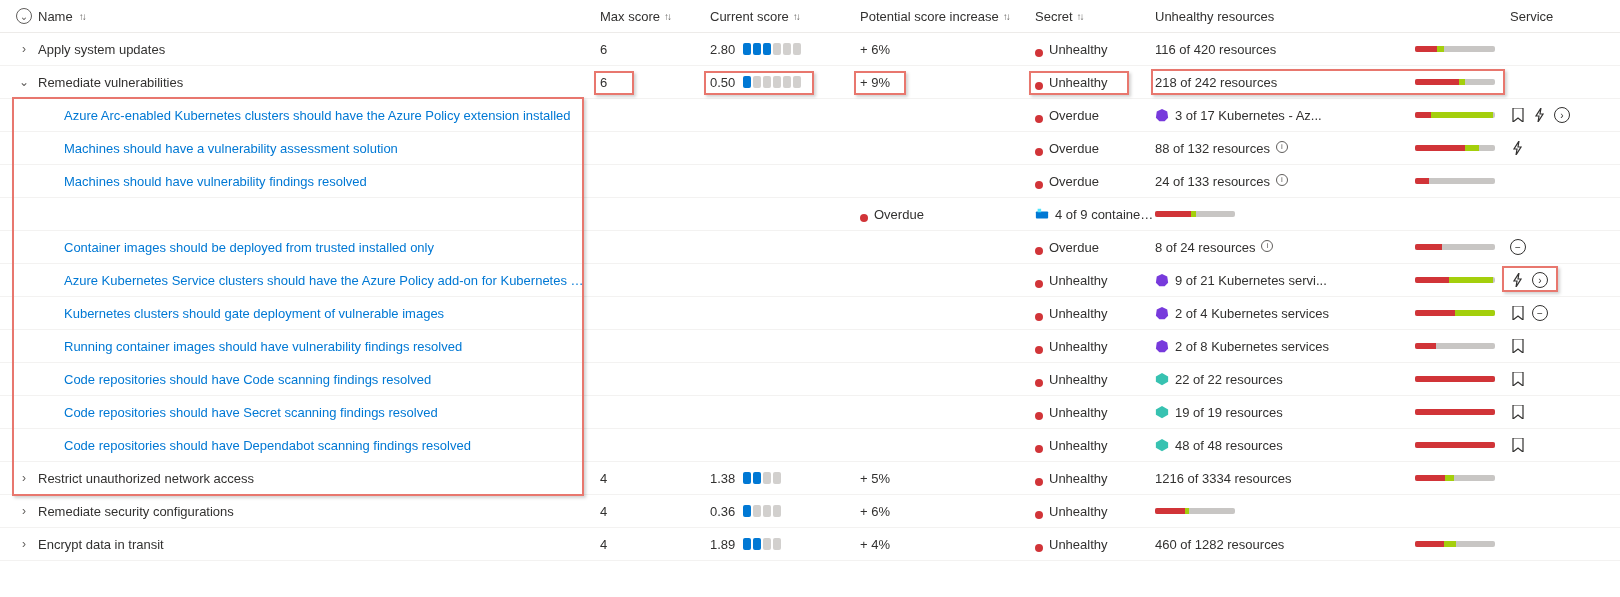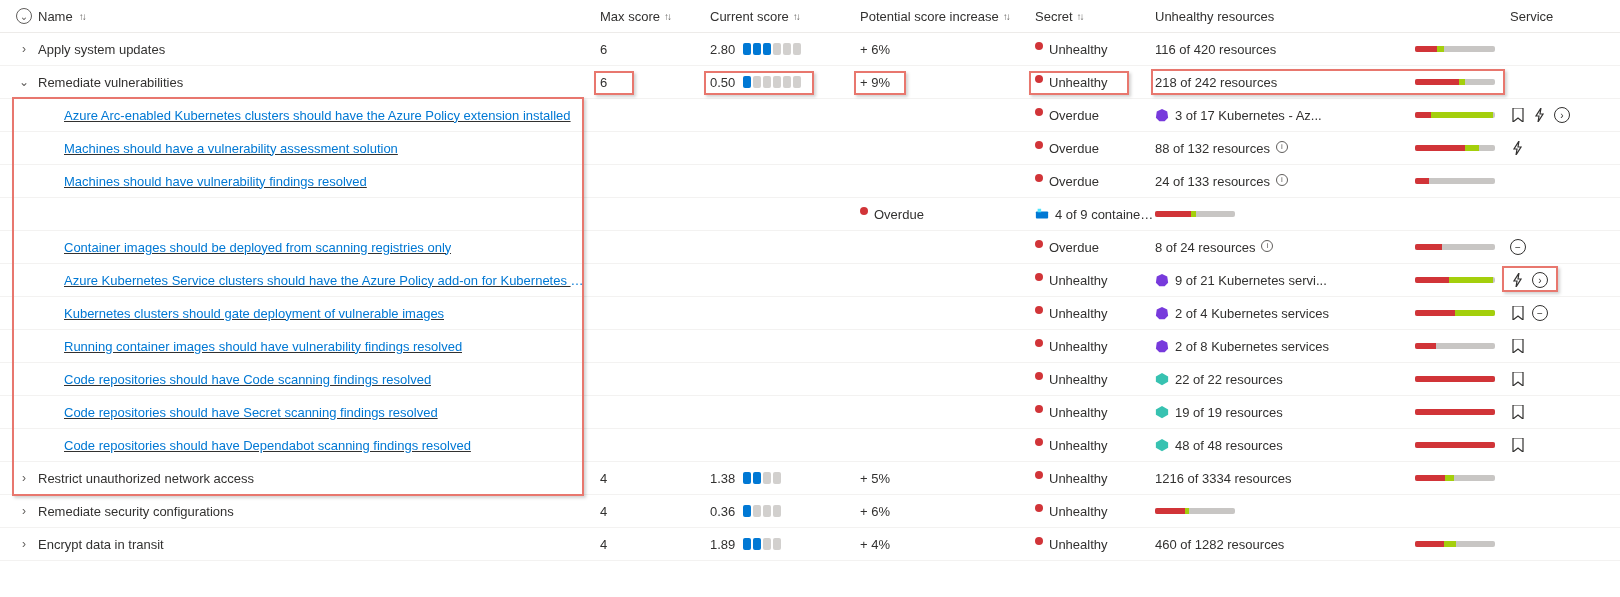--- a/index.html
+++ b/index.html
@@ -22,29 +22,29 @@
   }
   .header-row {
     color: #323130;
     font-size: 13px;
     border-bottom: 1px solid #edebe9;
   }
   .hdr { display:flex; align-items:center; gap:4px; padding: 4px 0; }
   .hdr.sortable { cursor:pointer; }
   .sort-arrows { font-size:10px; color:#605e5c; letter-spacing:-2px; }
   .name-cell { display:flex; align-items:center; gap:6px; padding-left: 16px; }
-  .name-cell.indent-1 { padding-left: 64px; text-decoration: underline; }
+  .name-cell.indent-1 { padding-left: 64px; }
   .chev { width:16px; text-align:center; color:#605e5c; cursor:pointer; font-size:12px; }
   .chev.hdr-chev {
     width:16px; height:16px; border:1px solid #605e5c; border-radius:50%;
     display:flex; align-items:center; justify-content:center; font-size:10px;
     flex-shrink:0;
   }
   .link { color:#0078d4; cursor:pointer; }
-  .status-cell { display:flex; align-items:flex-start; gap:6px; }
+  .status-cell { display:flex; align-items:flex-end; gap:6px; }
   .dot { width:8px; height:8px; border-radius:50%; background:#d13438; flex-shrink:0; }
   .res-cell { display:flex; align-items:flex-start; gap:6px; white-space:nowrap; overflow:hidden; }
   .res-icon { width:14px; height:14px; flex-shrink:0; }
   .info-icon {
     width:12px; height:12px; border:1px solid #605e5c; border-radius:50%;
     display:inline-flex; align-items:center; justify-content:center;
     font-size:8px; color:#605e5c; flex-shrink:0;
   }
   .bar {
     width: 80px; height: 6px; background:#c8c6c4; border-radius:2px;
@@ -286,21 +286,21 @@
         <div>
           <div class="bar">
             <span class="seg red" style="left:0;width:45%"></span>
             <span class="seg lime" style="left:45%;width:6%"></span>
           </div>
         </div>
         <div class="insights" style="position:relative"></div>
       </div>
       <div class="row">
         <div class="name-cell indent-1">
-          <span class="link truncate" style="max-width:520px">Container images should be deployed from scanning registries only</span>
+          <span class="link truncate" style="max-width:520px">Container images should be deployed from trusted installed only</span>
         </div>
         <div></div>
         <div></div>
         <div></div>
         <div class="status-cell">
           <span class="dot"></span>
           <span>Overdue</span>
         </div>
         <div class="res-cell">
           <span class="res-text">8 of 24 resources</span>

